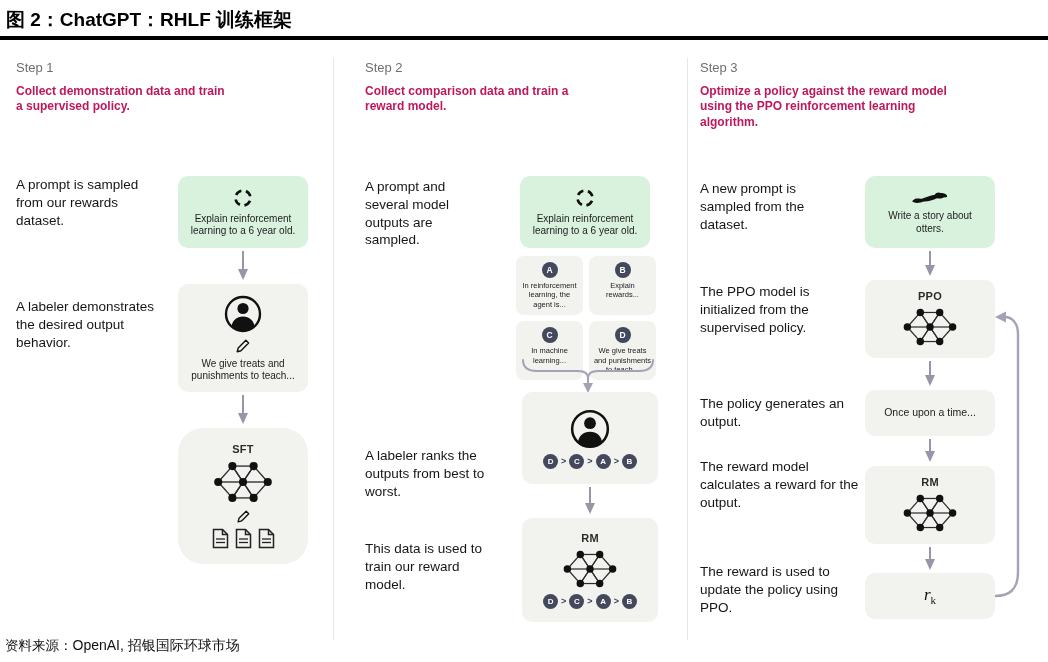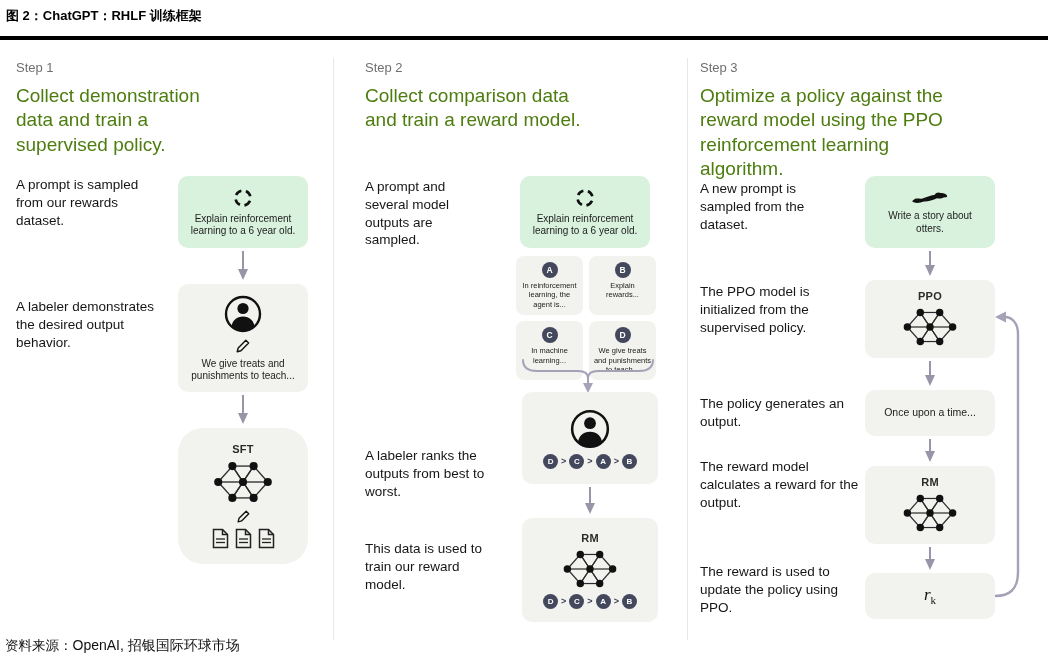--- a/index.html
+++ b/index.html
@@ -1,25 +1,25 @@
 <!DOCTYPE html>
 <html><head>
 <meta charset="utf-8">
 <style>
   html,body{margin:0;padding:0;background:#ffffff;}
   #page{position:relative;width:1048px;height:662px;background:#fff;
         font-family:"Liberation Sans","DejaVu Sans",sans-serif;color:#1a1a1a;overflow:hidden;}
   .abs{position:absolute;}
   
-  .fig-title{font-size:13px;font-weight:bold;color:#000;}
+  .fig-title{font-size:19px;font-weight:bold;color:#000;}
   .title-rule{background:#000;height:4px;width:1048px;}
   .col-divider{width:1px;background:#e7e7e7;}
   
   .step-label{font-size:13px;color:#6f6f6f;}
-  .step-heading{font-size:19px;font-weight:normal;line-height:1.28;color:#4d7c0f;}
+  .step-heading{font-size:12px;font-weight:bold;line-height:1.28;color:#be185d;}
   .caption{font-size:13.5px;line-height:1.32;color:#161616;}
   
   .flow-box{border-radius:10px;display:flex;flex-direction:column;align-items:center;
             justify-content:center;text-align:center;box-sizing:border-box;padding:6px 8px;gap:4px;}
   .green{background:#d9f2dd;}
   .gray{background:#f2f2ef;}
   .box-text{font-size:10px;line-height:1.25;color:#1c1c1c;}
   .box-label{font-size:11px;font-weight:bold;color:#2b2b2b;letter-spacing:.3px;}
   
   .out-grid{display:grid;grid-template-columns:1fr 1fr;gap:6px;}

